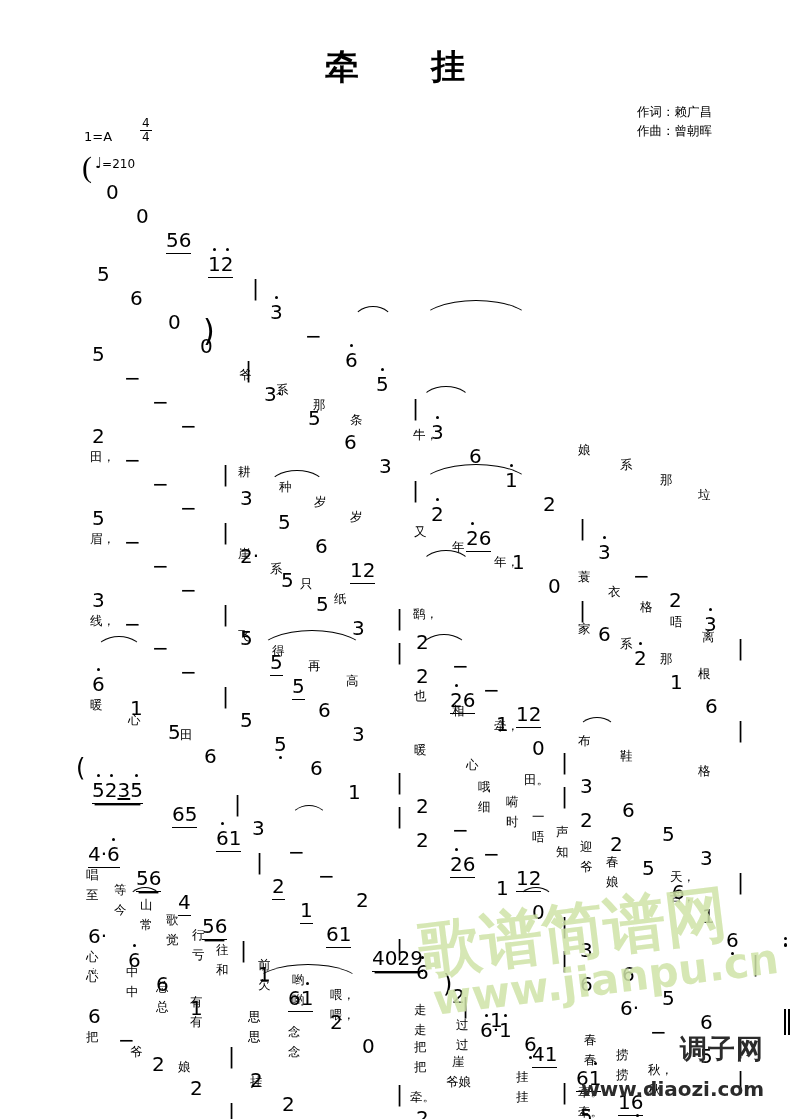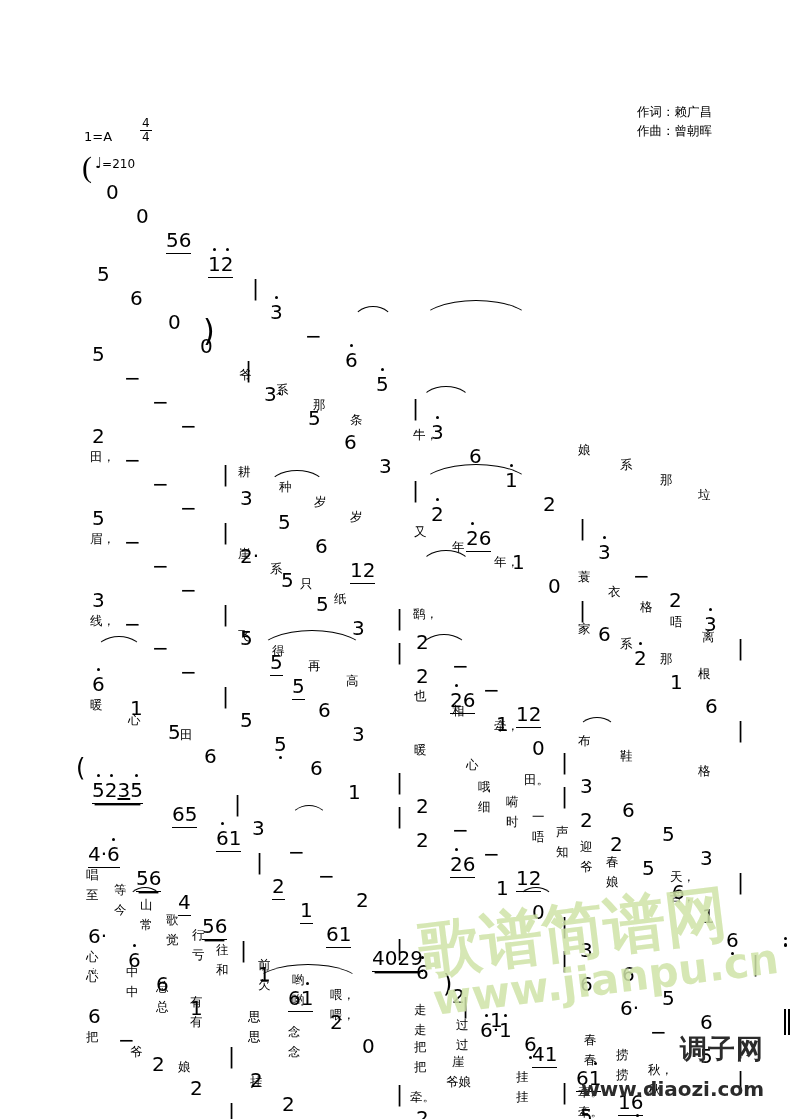--- a/index.html
+++ b/index.html
@@ -139,20 +139,21 @@
   .endbar i{display:inline-block;width:2px;height:26px;background:#000;margin-right:2px;vertical-align:middle;}
   .endbar i.thick{width:4px;}
   .repdots{display:inline-block;vertical-align:middle;margin-right:3px;}
   .repdots span{display:block;width:3.5px;height:3.5px;border-radius:50%;background:#000;margin:3px 0;}
 </style>
 </head>
 <body>
 
 <div class="page">
 
+  <div class="title">牵    挂</div>
 
   <div class="credits">
     <div>作词：赖广昌</div>
     <div>作曲：曾朝晖</div>
   </div>
 
   <div class="keysig">1=A</div>
   <div class="meter">
     <span class="num">4</span>
     <span class="den">4</span>

